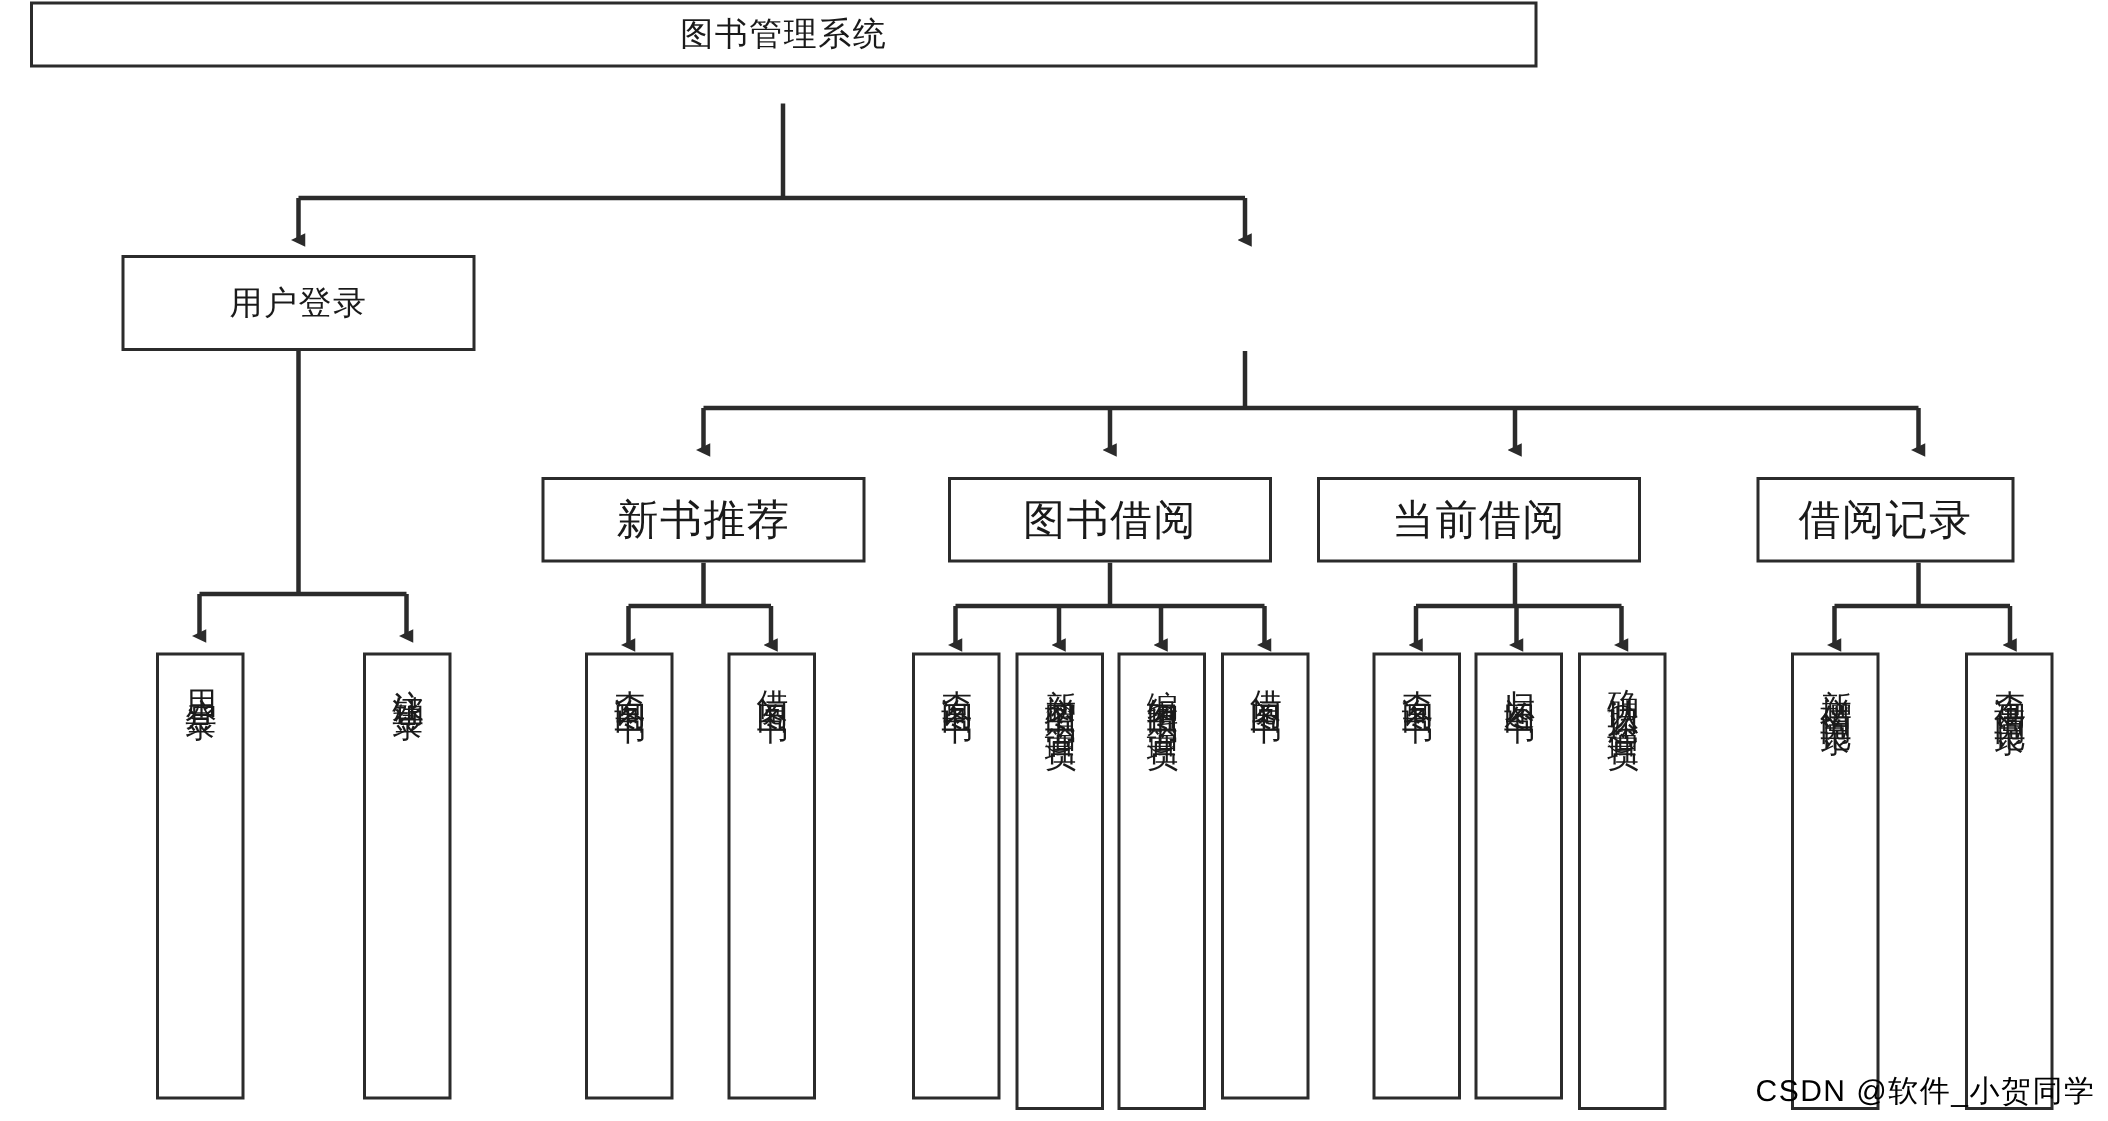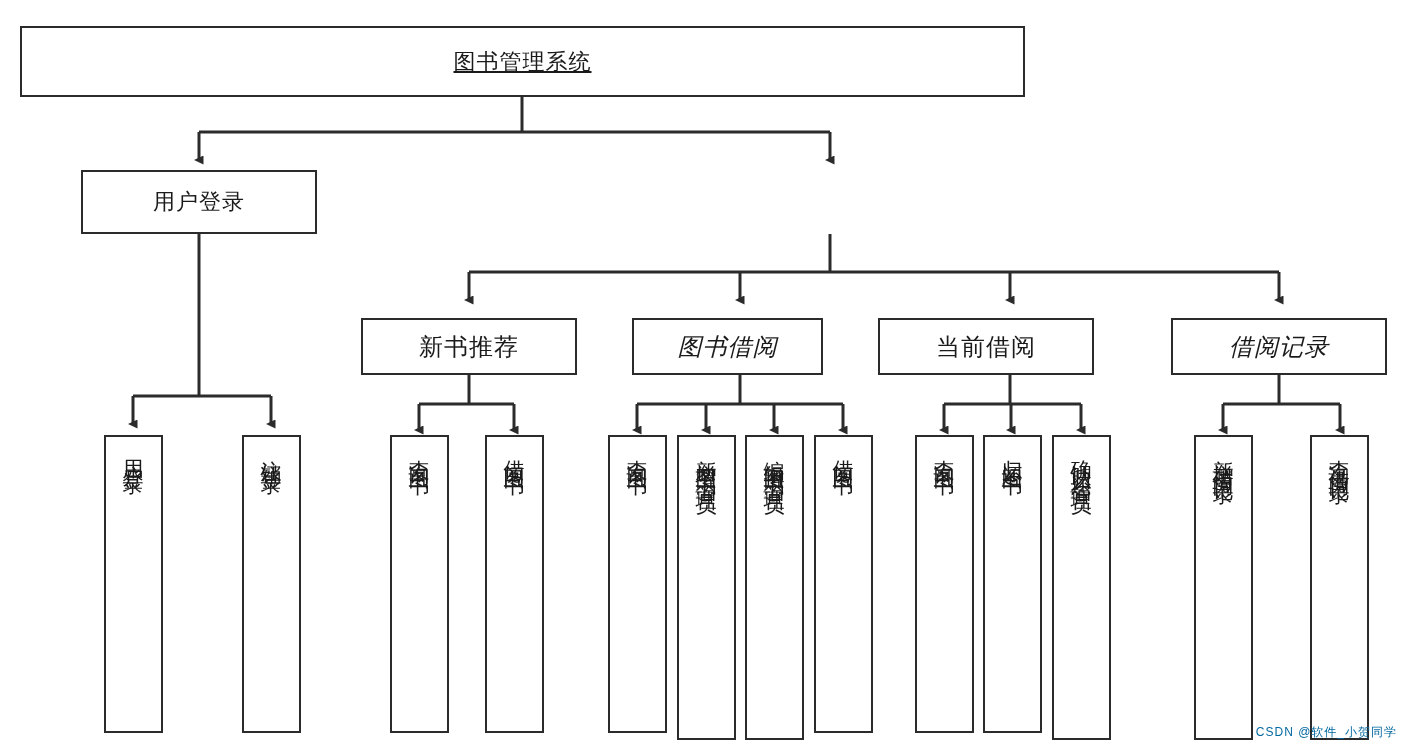--- a/index.html
+++ b/index.html
@@ -21,21 +21,21 @@
     position: absolute;
     box-sizing: border-box;
     background: #ffffff;
     border: 2.5px solid #2b2b2b;
     display: flex;
     align-items: center;
     justify-content: center;
     color: #1a1a1a;
   }
   .node .label {
-    font-size: 24px;
+    font-size: 28px;
     line-height: 1.25;
     letter-spacing: 1px;
     white-space: nowrap;
     color: #1a1a1a;
   }
   .node.leaf {
     align-items: flex-start;
     justify-content: center;
     padding-top: 6px;
   }
@@ -57,22 +57,22 @@
     left: 0;
     top: 0;
     width: 1405px;
     height: 747px;
     pointer-events: none;
   }
   .wm {
     position: absolute;
     right: 8px;
     bottom: 6px;
-    font-size: 12px;
-    color: #0369a1;
+    font-size: 20px;
+    color: #000000;
     letter-spacing: 1px;
     white-space: nowrap;
   }
 </style>
 </head>
 <body>
 
 <div id="canvas">
 
   <svg class="edges" viewBox="0 0 1405 747">
@@ -118,38 +118,38 @@
       <path d="M1011,404 L1011,430" marker-end="url(#arrow)"></path>
       <path d="M1081,404 L1081,430" marker-end="url(#arrow)"></path>
 
       <path d="M1279,375 L1279,404"></path>
       <path d="M1223,404 L1340,404"></path>
       <path d="M1223,404 L1223,430" marker-end="url(#arrow)"></path>
       <path d="M1340,404 L1340,430" marker-end="url(#arrow)"></path>
     </g>
   </svg>
 
-  <div class="node root" style="left:20px; top:26px; width:1005px; height:71px;text-decoration:underline;">
+  <div class="node root" style="left:20px; top:1px; width:1005px; height:44px;">
     <span class="label">图书管理系统</span>
   </div>
 
   <div class="node level2" style="left:81px; top:170px; width:236px; height:64px;">
     <span class="label">用户登录</span>
   </div>
 
   <div class="node level3" style="left:361px; top:318px; width:216px; height:57px;">
     <span class="label">新书推荐</span>
   </div>
-  <div class="node level3" style="left:632px; top:318px; width:191px; height:57px;font-style:italic;">
+  <div class="node level3" style="left:632px; top:318px; width:216px; height:57px;">
     <span class="label">图书借阅</span>
   </div>
   <div class="node level3" style="left:878px; top:318px; width:216px; height:57px;">
     <span class="label">当前借阅</span>
   </div>
-  <div class="node level3" style="left:1171px; top:318px; width:216px; height:57px;font-style:italic;">
+  <div class="node level3" style="left:1171px; top:318px; width:172px; height:57px;">
     <span class="label">借阅记录</span>
   </div>
 
   <div class="node leaf" style="left:104px; top:435px; width:59px; height:298px;">
     <span class="label">用户登录</span>
   </div>
   <div class="node leaf" style="left:242px; top:435px; width:59px; height:298px;">
     <span class="label">注销登录</span>
   </div>
 

